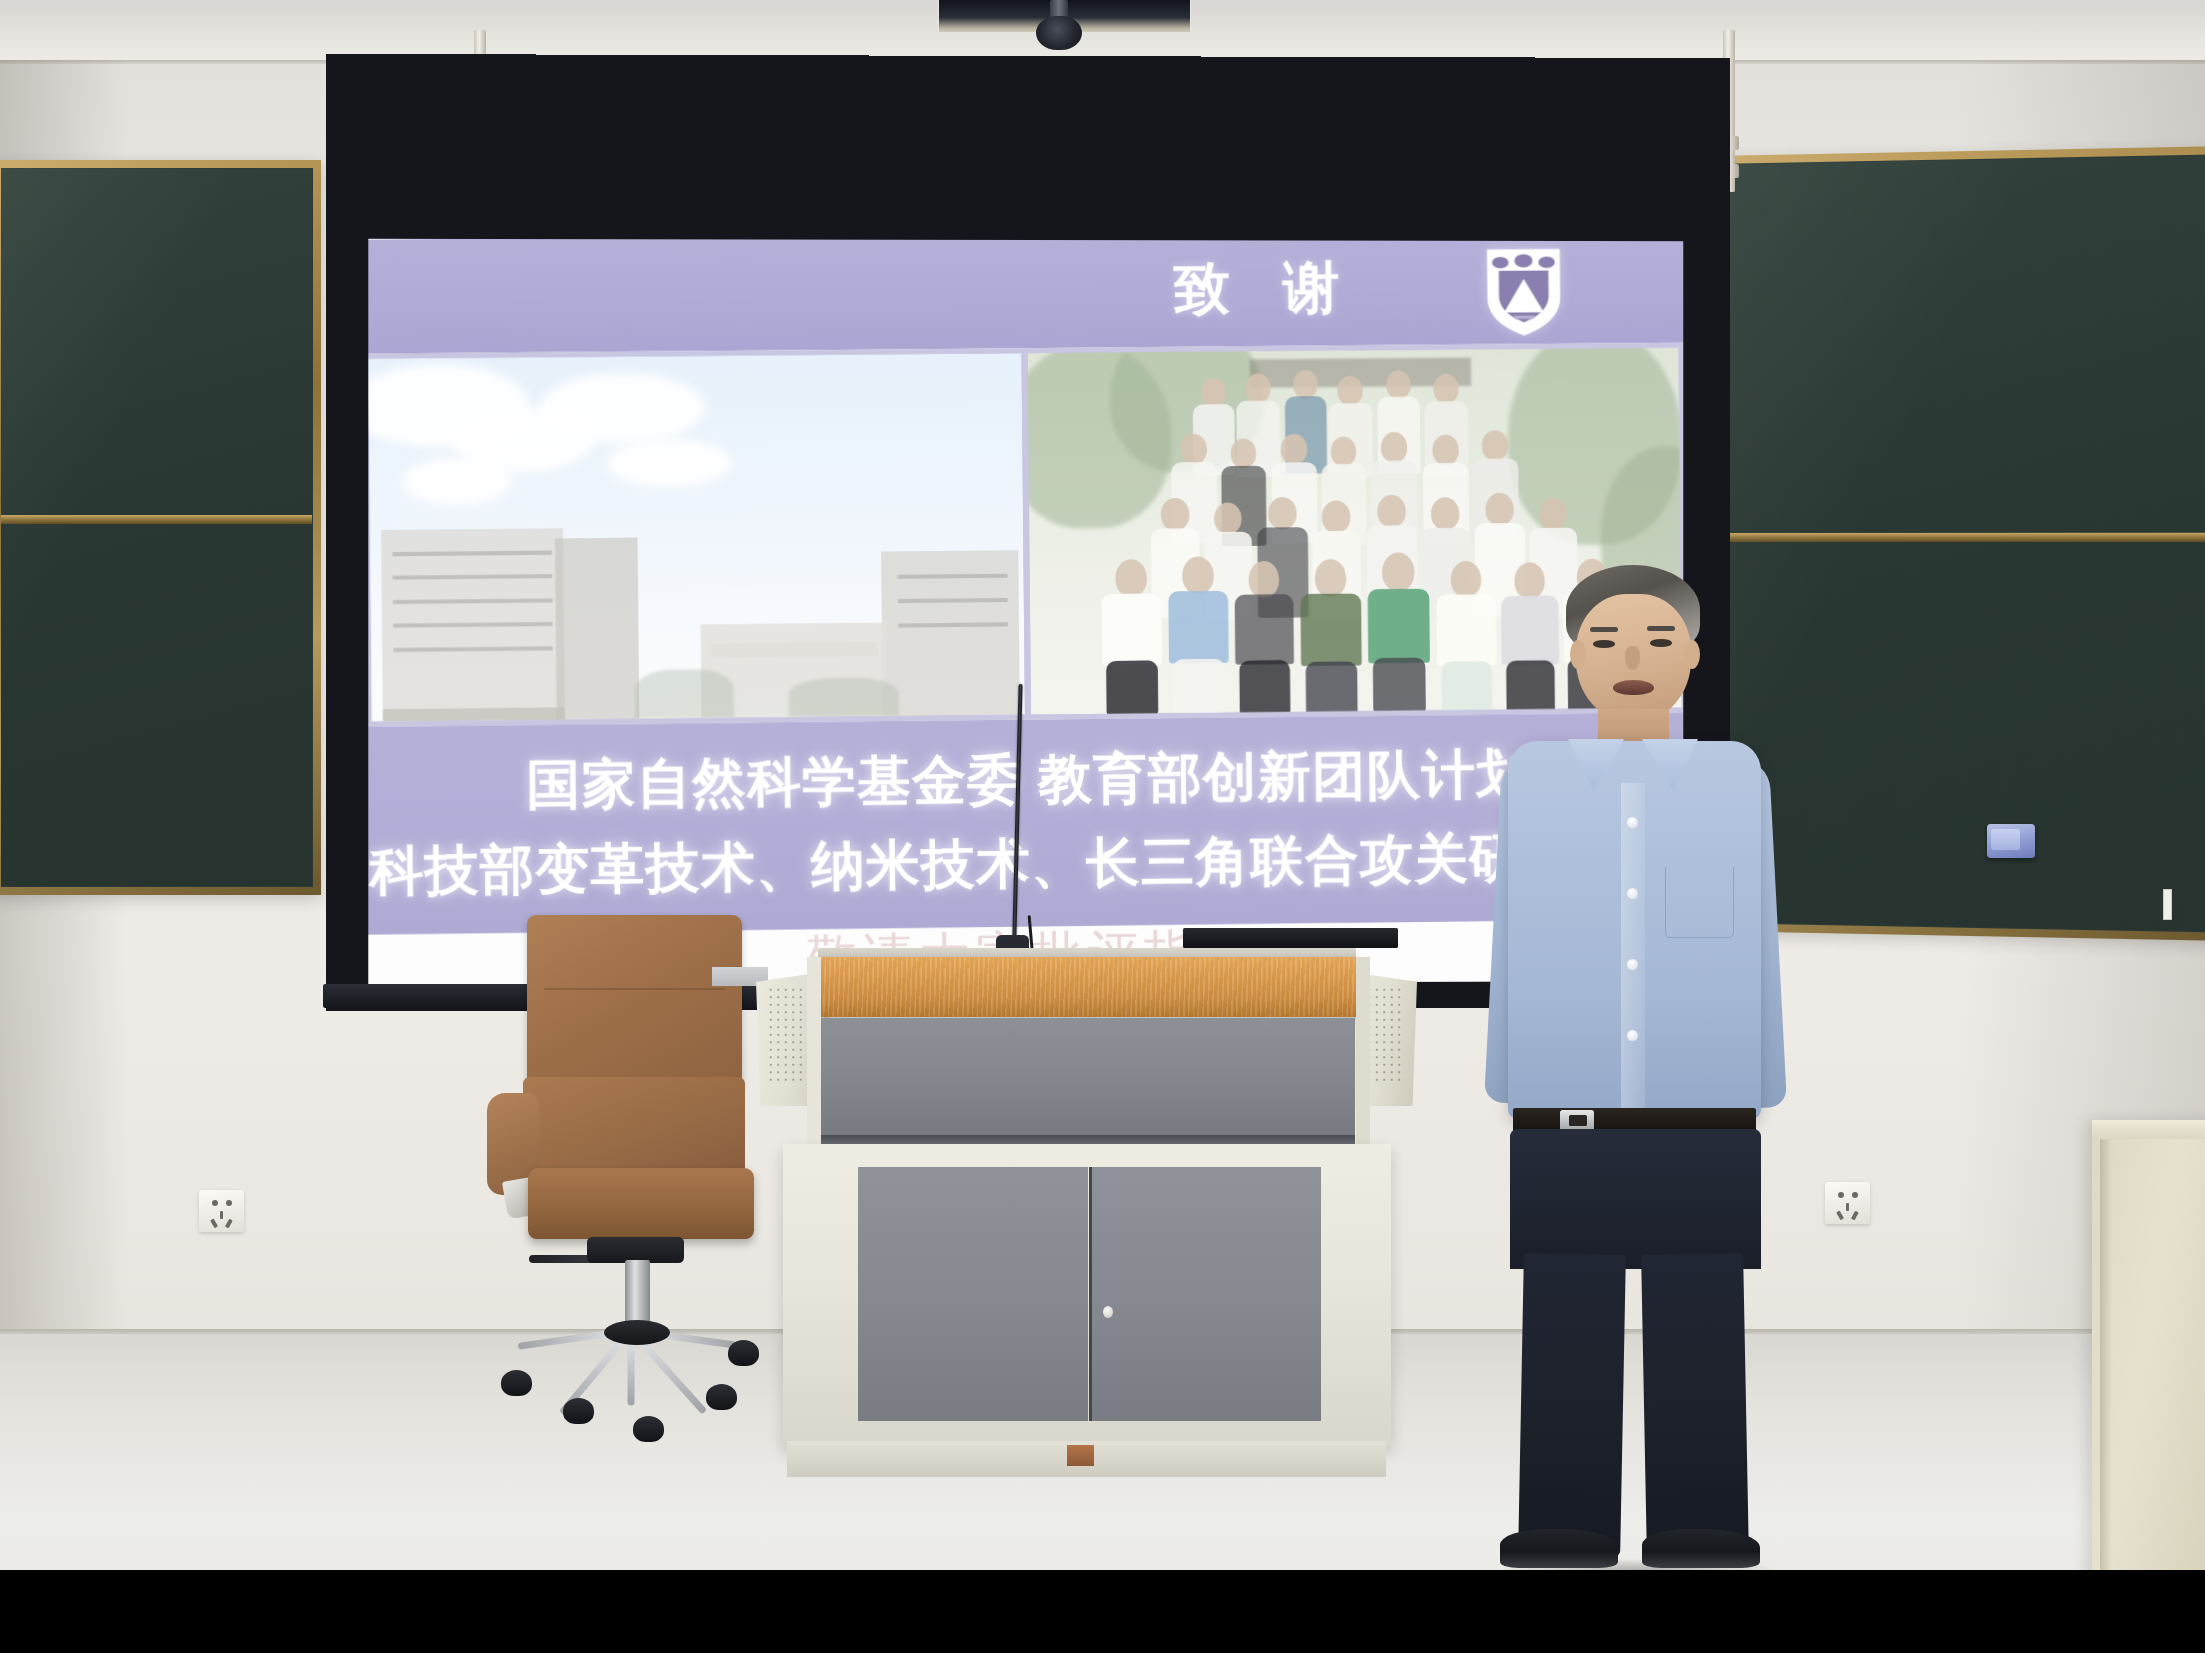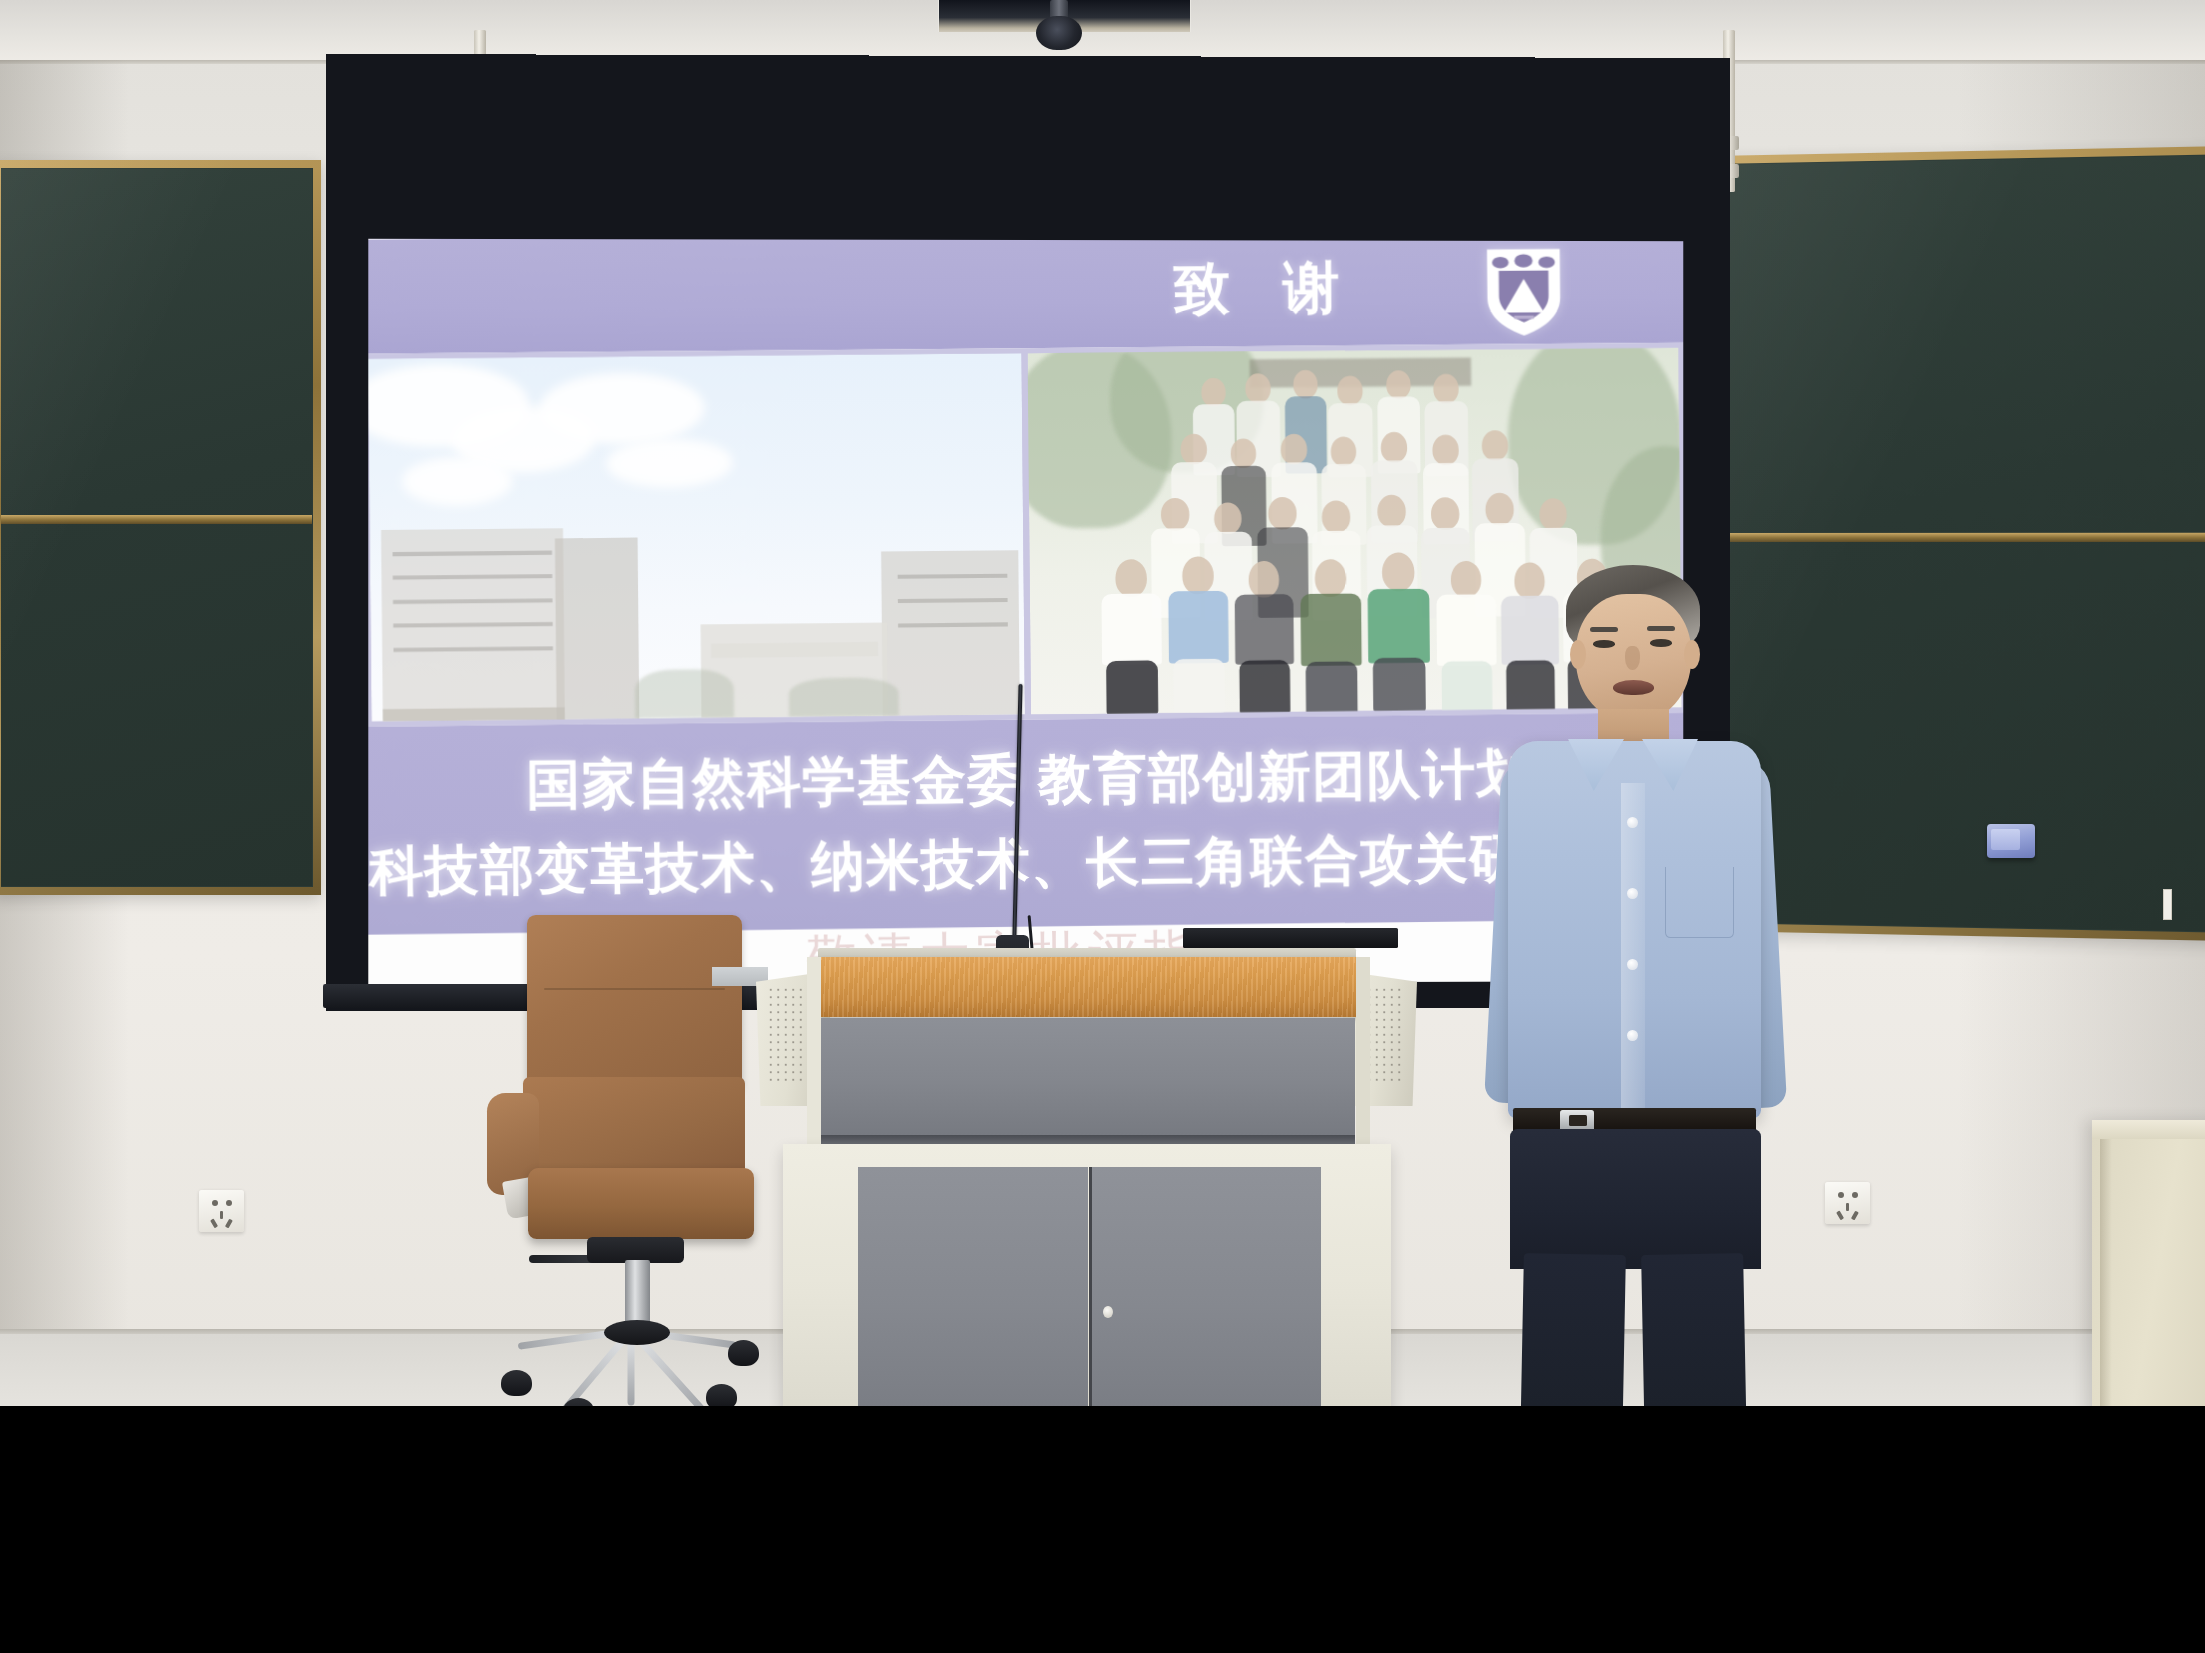--- a/index.html
+++ b/index.html
@@ -1,20 +1,20 @@
 <!DOCTYPE html>
 <html style="font-size:8.6px"><head>
 <meta charset="utf-8">
 <style>
   * { margin:0; padding:0; box-sizing:border-box; }
   html,body{ background:#000; }
   body{ font-family:"Liberation Sans", sans-serif; }
 
   #scene{
-    position:relative; width:2205px; height:1406px; overflow:hidden;
+    position:relative; width:2205px; height:1570px; overflow:hidden;
     background:#e8e6e0;
     padding-left:19px;
   }
 
   
   .ceiling{
     position:absolute; left:0; top:0; width:2205px; height:64px;
     background:linear-gradient(180deg,#d8d6d2 0%,#e6e4df 60%,#efece7 100%);
   }
   .ceiling-alcove{

